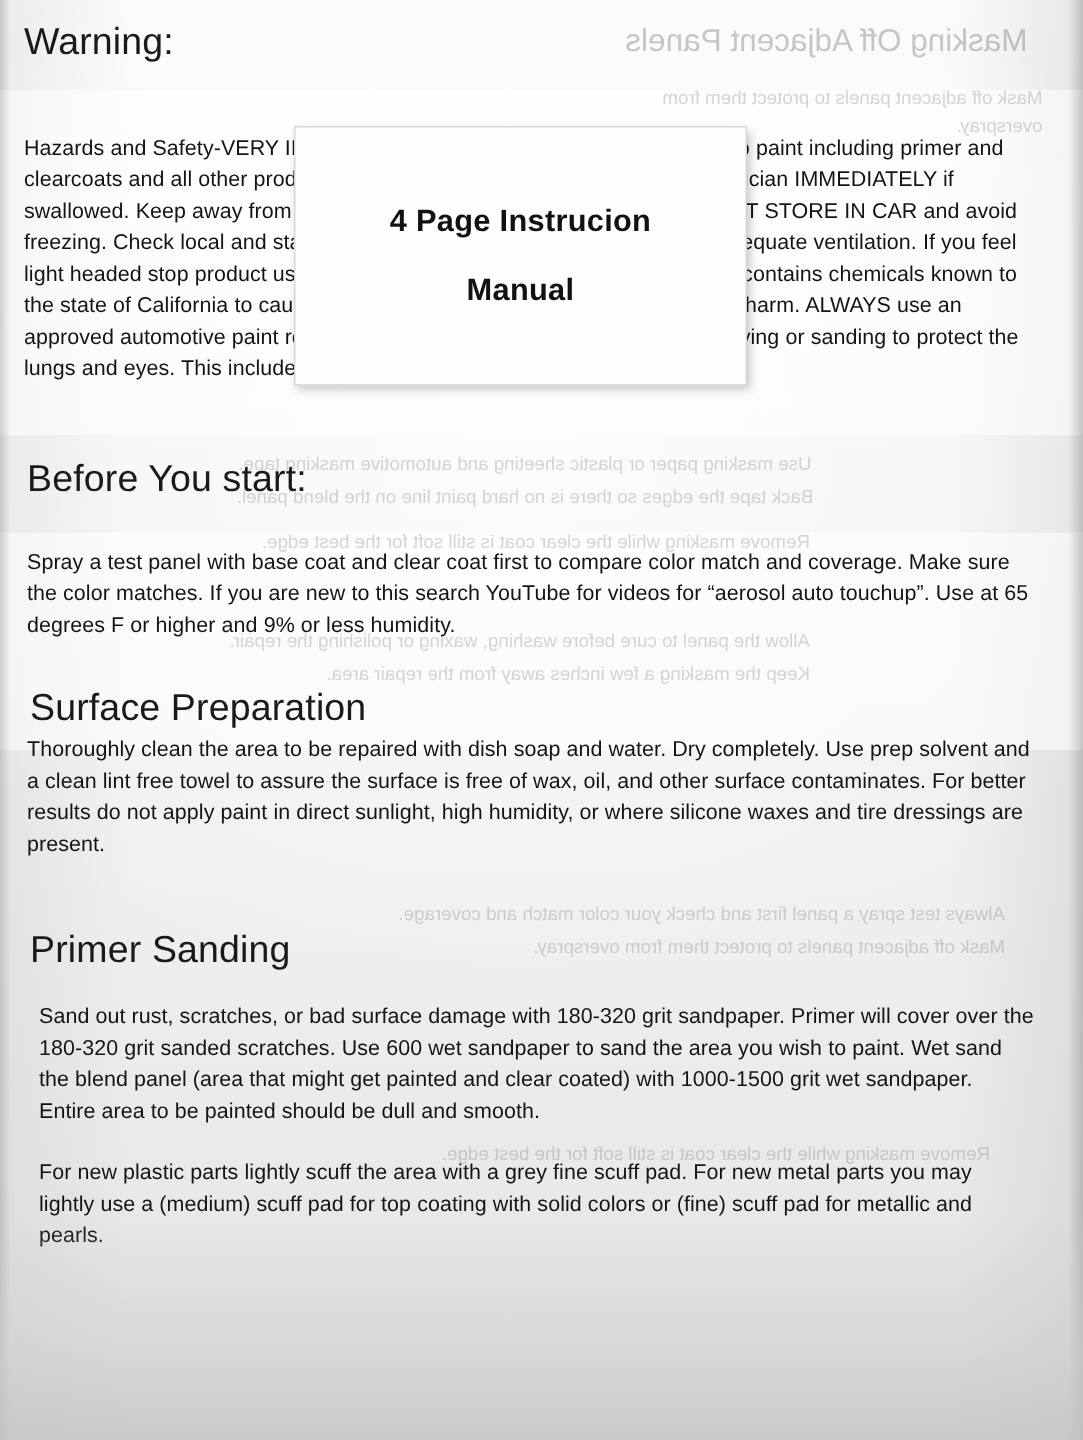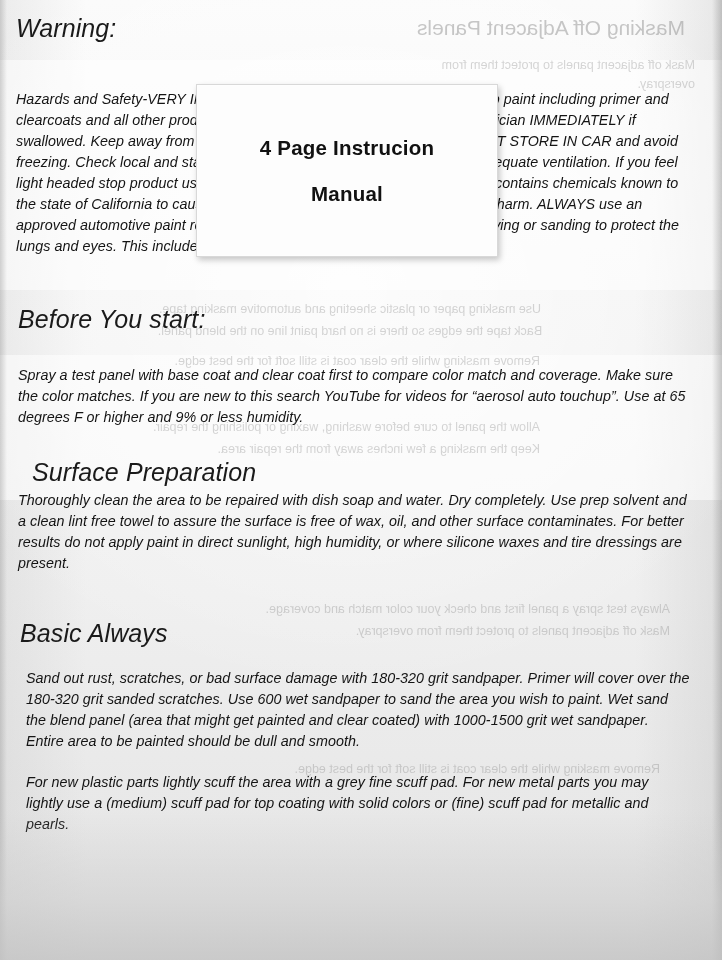--- a/index.html
+++ b/index.html
@@ -37,21 +37,20 @@
   .band {
     position: absolute;
     left: 0; right: 0;
     background: rgba(255,255,255,0.55);
     pointer-events: none;
   }
   .content {
     position: absolute;
     inset: 0;
     padding: 4px;
-    font-style: italic;
   }
   h1.section {
     position: absolute;
     margin: 0;
     font-weight: 400;
     font-size: 25px;
     color: #1a1a1a;
     letter-spacing: 0.1px;
   }
   p.body {
@@ -142,24 +141,24 @@
   <div class="ghost ghost-body" style="left:60px;top:760px;width:600px;">Remove masking while the clear coat is still soft for the best edge.</div>
 
   <div class="content">
 
     <h1 class="section" style="left:16px;top:14px;">Warning:</h1>
     <p class="body" style="left:16px;top:89px;width:676px;">Hazards and Safety-VERY IMPORTANT! Read all warnings on the touch-up paint including primer and clearcoats and all other products. Keep out of reach of children. Call a physician IMMEDIATELY if swallowed. Keep away from open flames. Do not store above 120F. DO NOT STORE IN CAR and avoid freezing. Check local and state regulations for proper disposal. Use with adequate ventilation. If you feel light headed stop product use immediately and call physician. This product contains chemicals known to the state of California to cause birth defects, cancer and other reproductive harm. ALWAYS use an approved automotive paint respirator and WEAR safety goggles when spraying or sanding to protect the lungs and eyes. This includes the primer, paint and clearcoat.</p>
 
     <h1 class="section" style="left:18px;top:305px;">Before You start:</h1>
     <p class="body" style="left:18px;top:365px;width:676px;">Spray a test panel with base coat and clear coat first to compare color match and coverage. Make sure the color matches.  If you are new to this search YouTube for videos for “aerosol auto touchup”.  Use at 65 degrees F or higher and 9% or less humidity.</p>
 
-    <h1 class="section" style="left:32px;top:458px;">Surface Preparation</h1>
+    <h1 class="section" style="left:20px;top:458px;">Surface Preparation</h1>
     <p class="body" style="left:18px;top:490px;width:672px;">Thoroughly clean the area to be repaired with dish soap and water.  Dry completely. Use prep solvent and a clean lint free towel to assure the surface is free of wax, oil, and other surface contaminates. For better results do not apply paint in direct sunlight, high humidity, or where silicone waxes and tire dressings are present.</p>
 
-    <h1 class="section" style="left:20px;top:619px;">Basic Always</h1>
+    <h1 class="section" style="left:20px;top:619px;">Primer Sanding</h1>
     <p class="body" style="left:26px;top:668px;width:664px;">Sand out rust, scratches, or bad surface damage with 180-320 grit sandpaper. Primer will cover over the 180-320 grit sanded scratches. Use 600 wet sandpaper to sand the area you wish to paint. Wet sand the blend panel (area that might get painted and clear coated) with 1000-1500 grit wet sandpaper. Entire area to be painted should be dull and smooth.</p>
     <p class="body" style="left:26px;top:772px;width:648px;">For new plastic parts lightly scuff the area with a grey fine scuff pad. For new metal parts you may lightly use a (medium) scuff pad for top coating with solid colors or (fine) scuff pad for metallic and pearls.</p>
 
   </div>
 
   <div class="label-card">
     <div class="line">4 Page Instrucion</div>
     <div class="line">Manual</div>
   </div>
 

